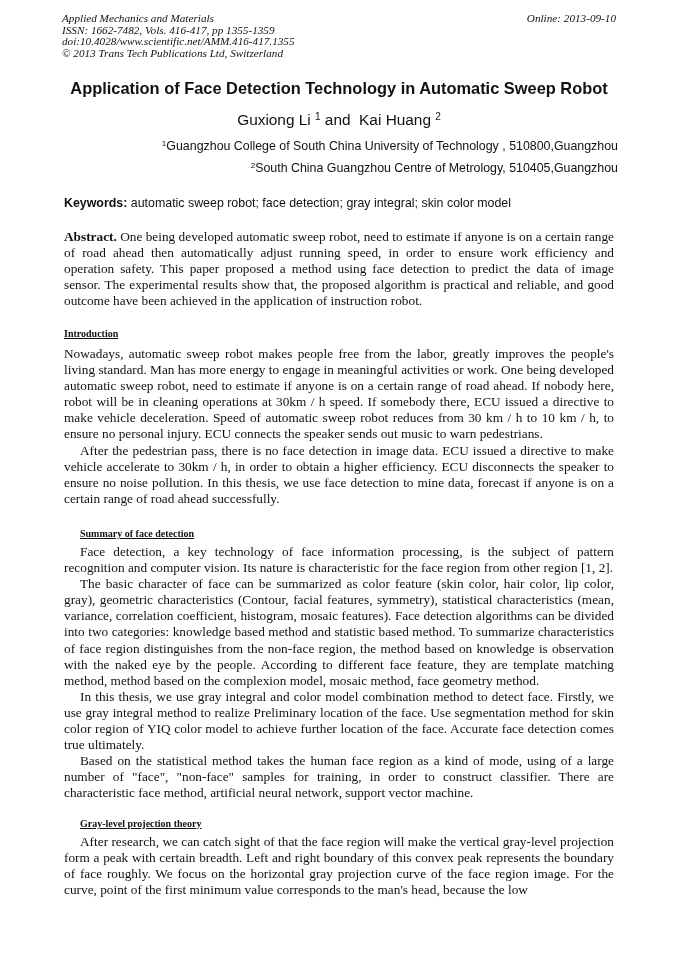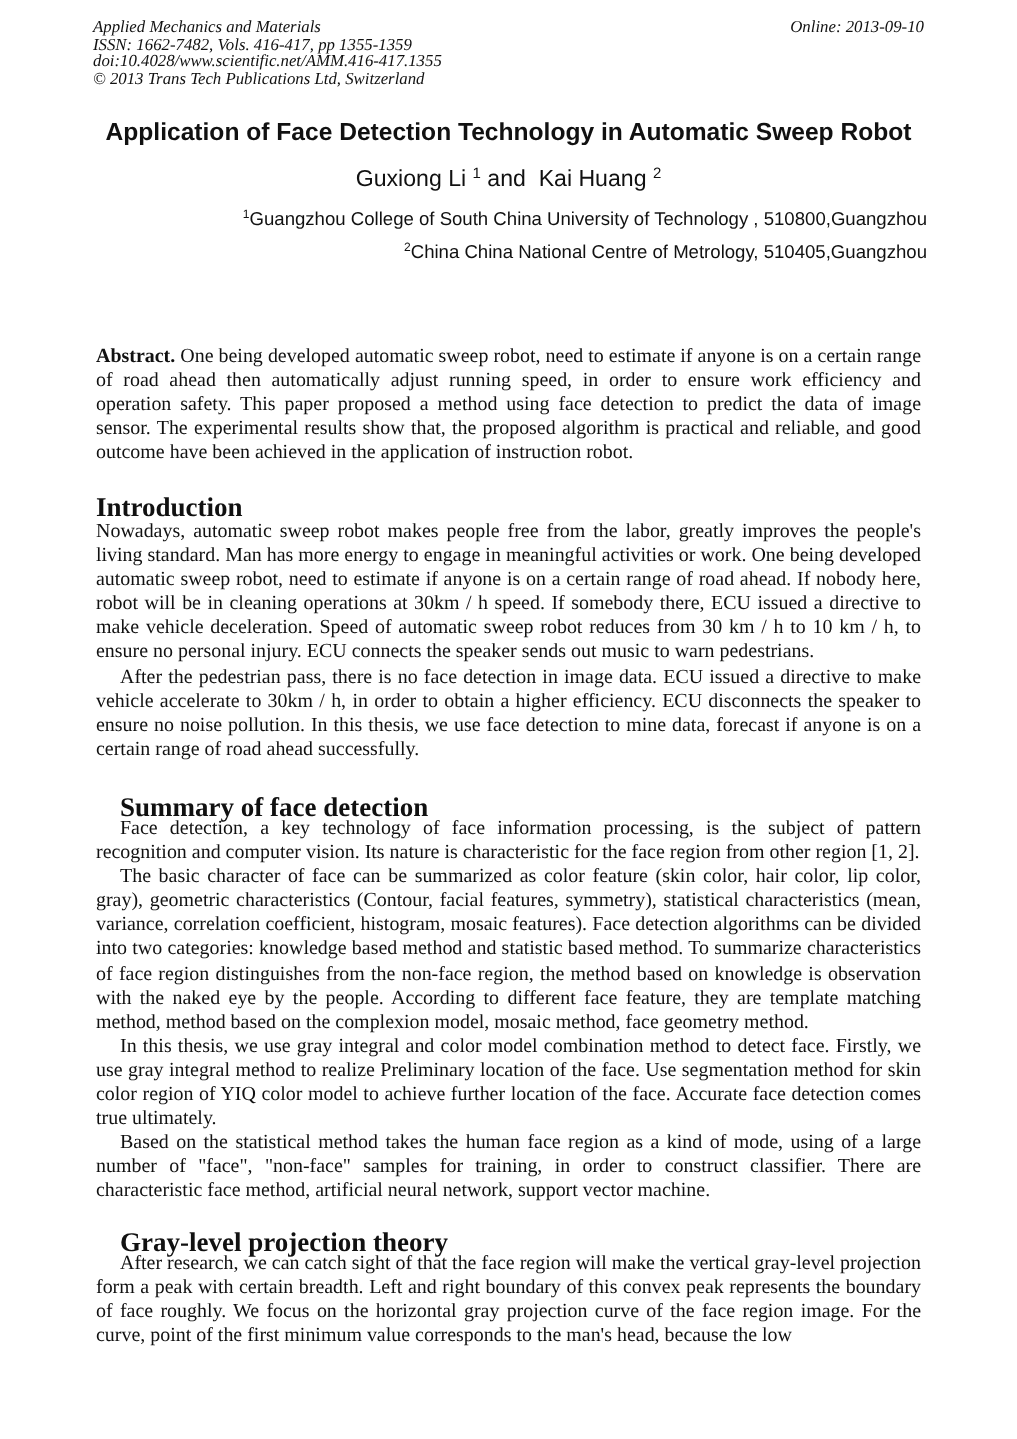--- a/index.html
+++ b/index.html
@@ -17,21 +17,21 @@
   .affil1 { top: 139px; }
   .affil2 { top: 161px; }
   sup { font-size: 65%; vertical-align: 0.55em; line-height: 0; }
 
   .keywords { position: absolute; left: 64px; top: 196px; font-size: 12.4px; }
   .keywords b { font-weight: bold; }
 
   .body { position: absolute; left: 64px; width: 550px; font-size: 13.3px; line-height: 16.1px; text-align: justify; }
   .body p { margin: 0; }
   .indent { text-indent: 16px; }
-  .heading { font-weight: bold; font-size: 18px; }
+  .heading { font-weight: bold; font-size: 10px; text-decoration: underline; }
 
   .abstract { top: 229px; }
   .intro-h { position: absolute; left: 64px; top: 328px; }
   .intro { top: 346px; }
   .summary-h { position: absolute; left: 80px; top: 528px; }
   .summary { top: 544px; }
   .gray-h { position: absolute; left: 80px; top: 818px; }
   .gray { top: 834px; }
 </style>
 </head>
@@ -49,22 +49,23 @@
 
   <div class="title sans">Application of Face Detection Technology in Automatic Sweep Robot</div>
 
   <div class="authors sans">
     <span>Guxiong Li</span>
     <sup>1</sup><span style="white-space:pre"> and  </span><span>Kai Huang</span>
     <sup>2</sup>
   </div>
 
   <div class="affil affil1 sans"><sup>1</sup><span>Guangzhou College of South China University of Technology , 510800,Guangzhou</span></div>
-  <div class="affil affil2 sans"><sup>2</sup><span>China China National Centre of Metrology, 510405,Guangzhou</span></div>
+  <div class="affil affil2 sans"><sup>2</sup><span>South China Guangzhou Centre of Metrology, 510405,Guangzhou</span></div>
 
+  <div class="keywords sans"><b>Keywords:</b><span> automatic sweep robot; face detection; gray integral; skin color model</span></div>
 
   <div class="body abstract serif">
     <p><b>Abstract.</b><span> One being developed automatic sweep robot, need to estimate if anyone is on a certain range of road ahead then automatically adjust running speed, in order to ensure work efficiency and operation safety. This paper proposed a method using face detection to predict the data of image sensor. The experimental results show that, the proposed algorithm is practical and reliable, and good outcome have been achieved in the application of instruction robot.</span></p>
   </div>
 
   <div class="heading intro-h serif">Introduction</div>
   <div class="body intro serif">
     <p>Nowadays, automatic sweep robot makes people free from the labor, greatly improves the people's living standard. Man has more energy to engage in meaningful activities or work. One being developed automatic sweep robot, need to estimate if anyone is on a certain range of road ahead. If nobody here, robot will be in cleaning operations at 30km / h speed. If somebody there, ECU issued a directive to make vehicle deceleration. Speed of automatic sweep robot reduces from 30 km / h to 10 km / h, to ensure no personal injury. ECU connects the speaker sends out music to warn pedestrians.</p>
     <p class="indent">After the pedestrian pass, there is no face detection in image data. ECU issued a directive to make vehicle accelerate to 30km / h, in order to obtain a higher efficiency. ECU disconnects the speaker to ensure no noise pollution. In this thesis, we use face detection to mine data, forecast if anyone is on a certain range of road ahead successfully.</p>
   </div>

